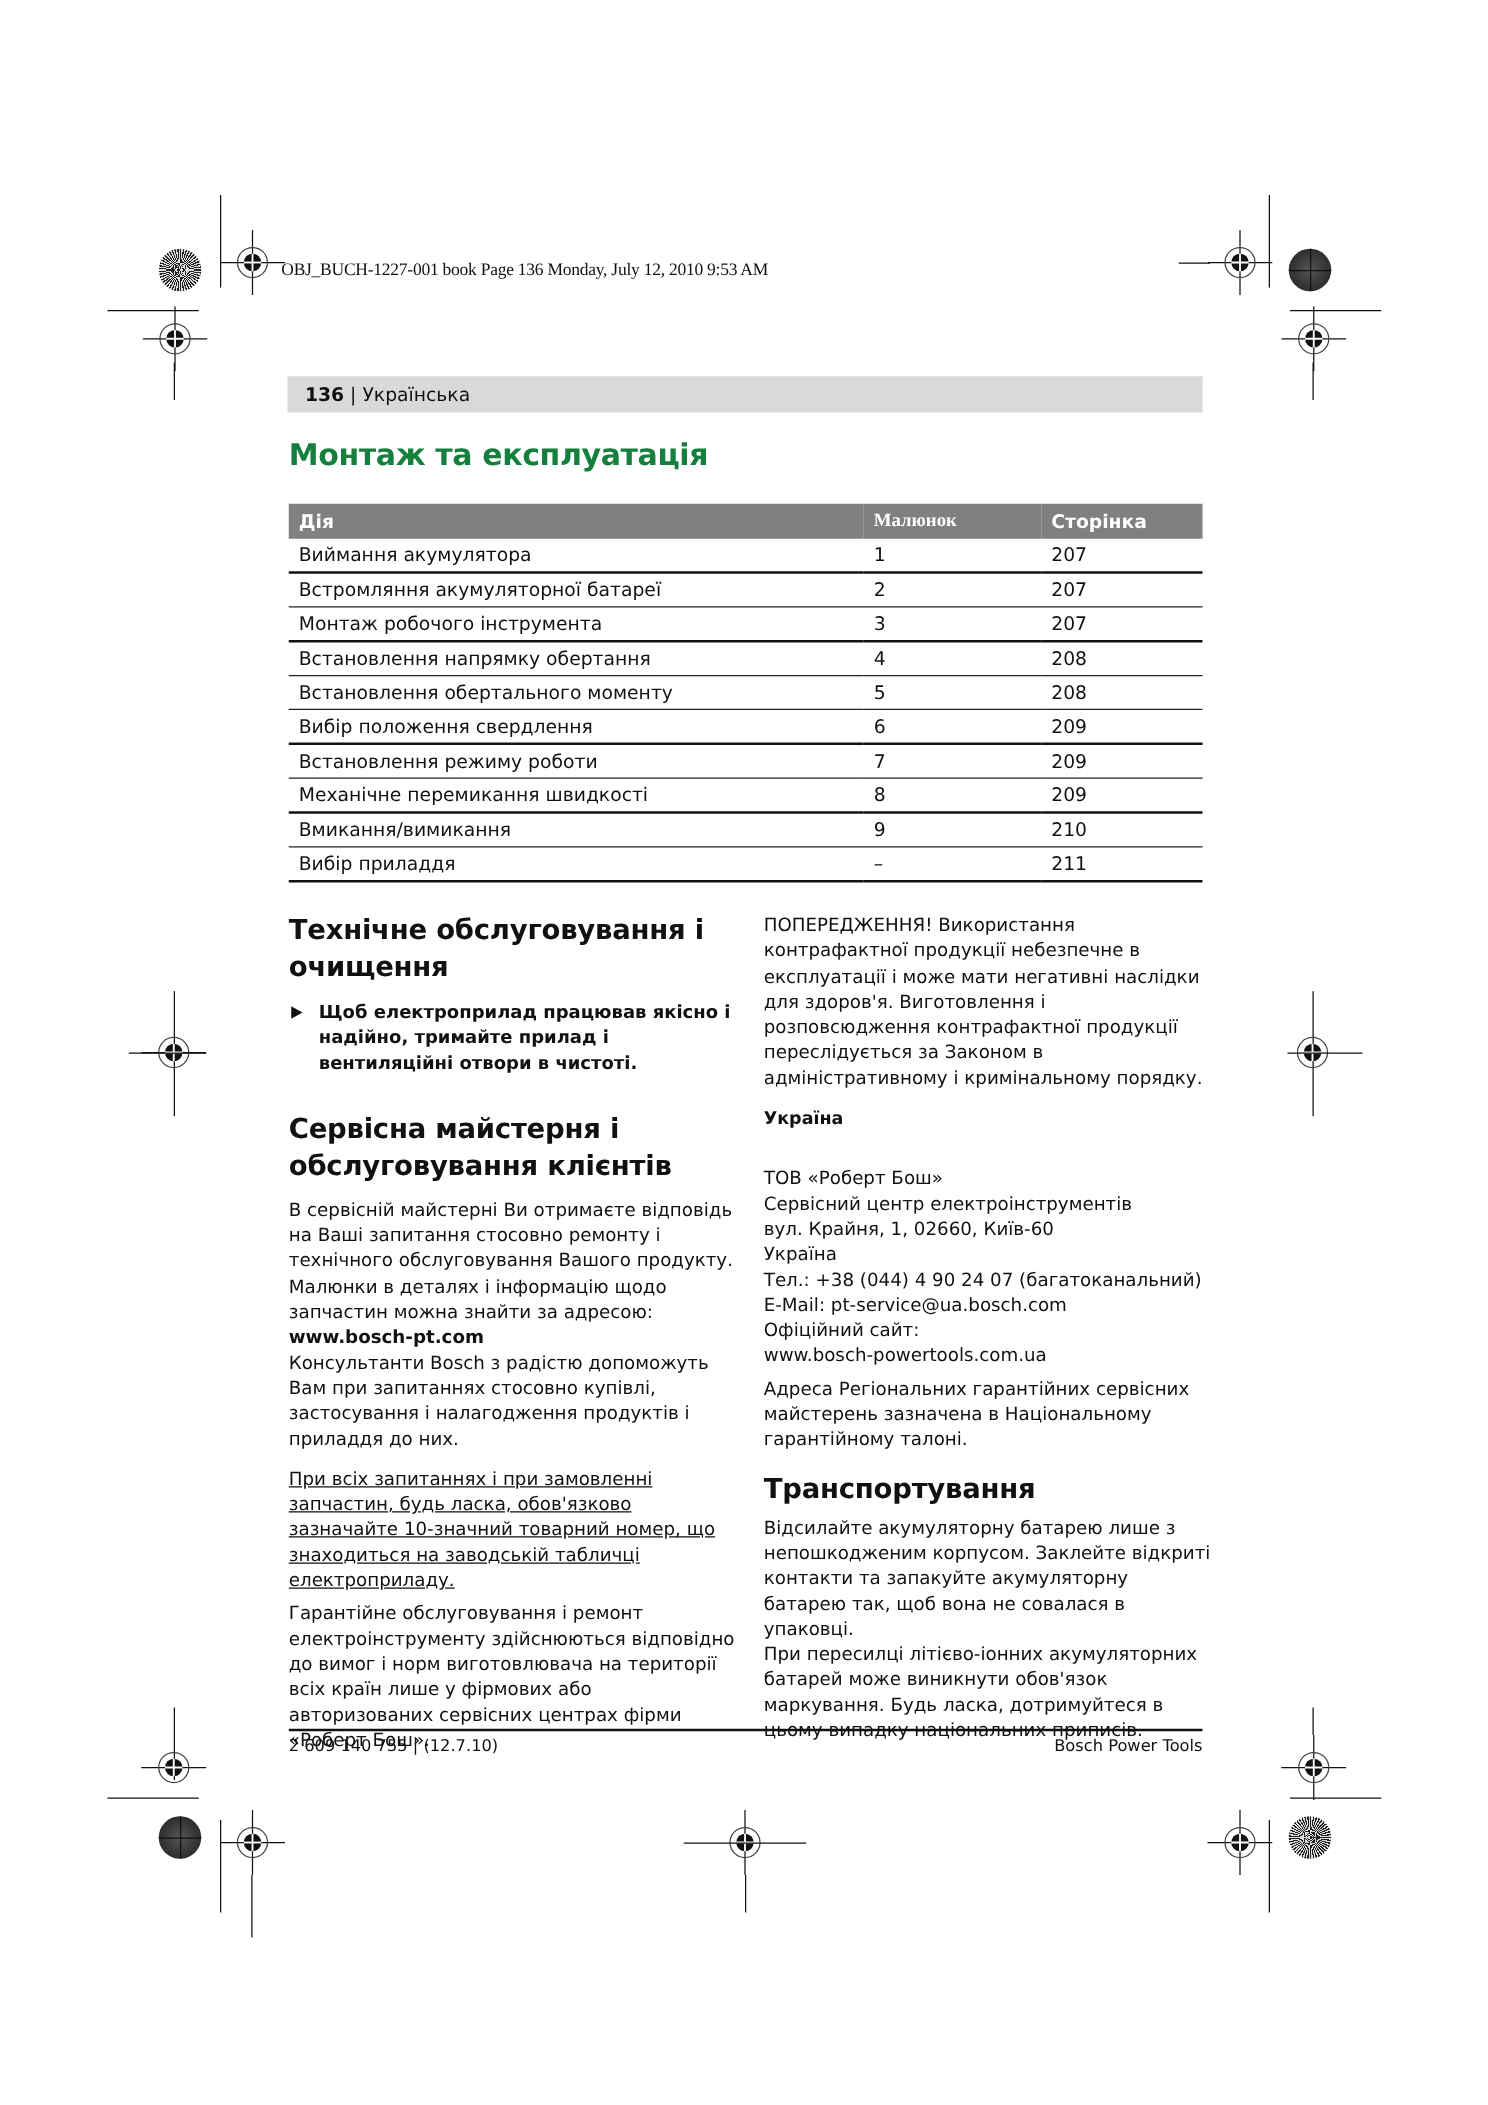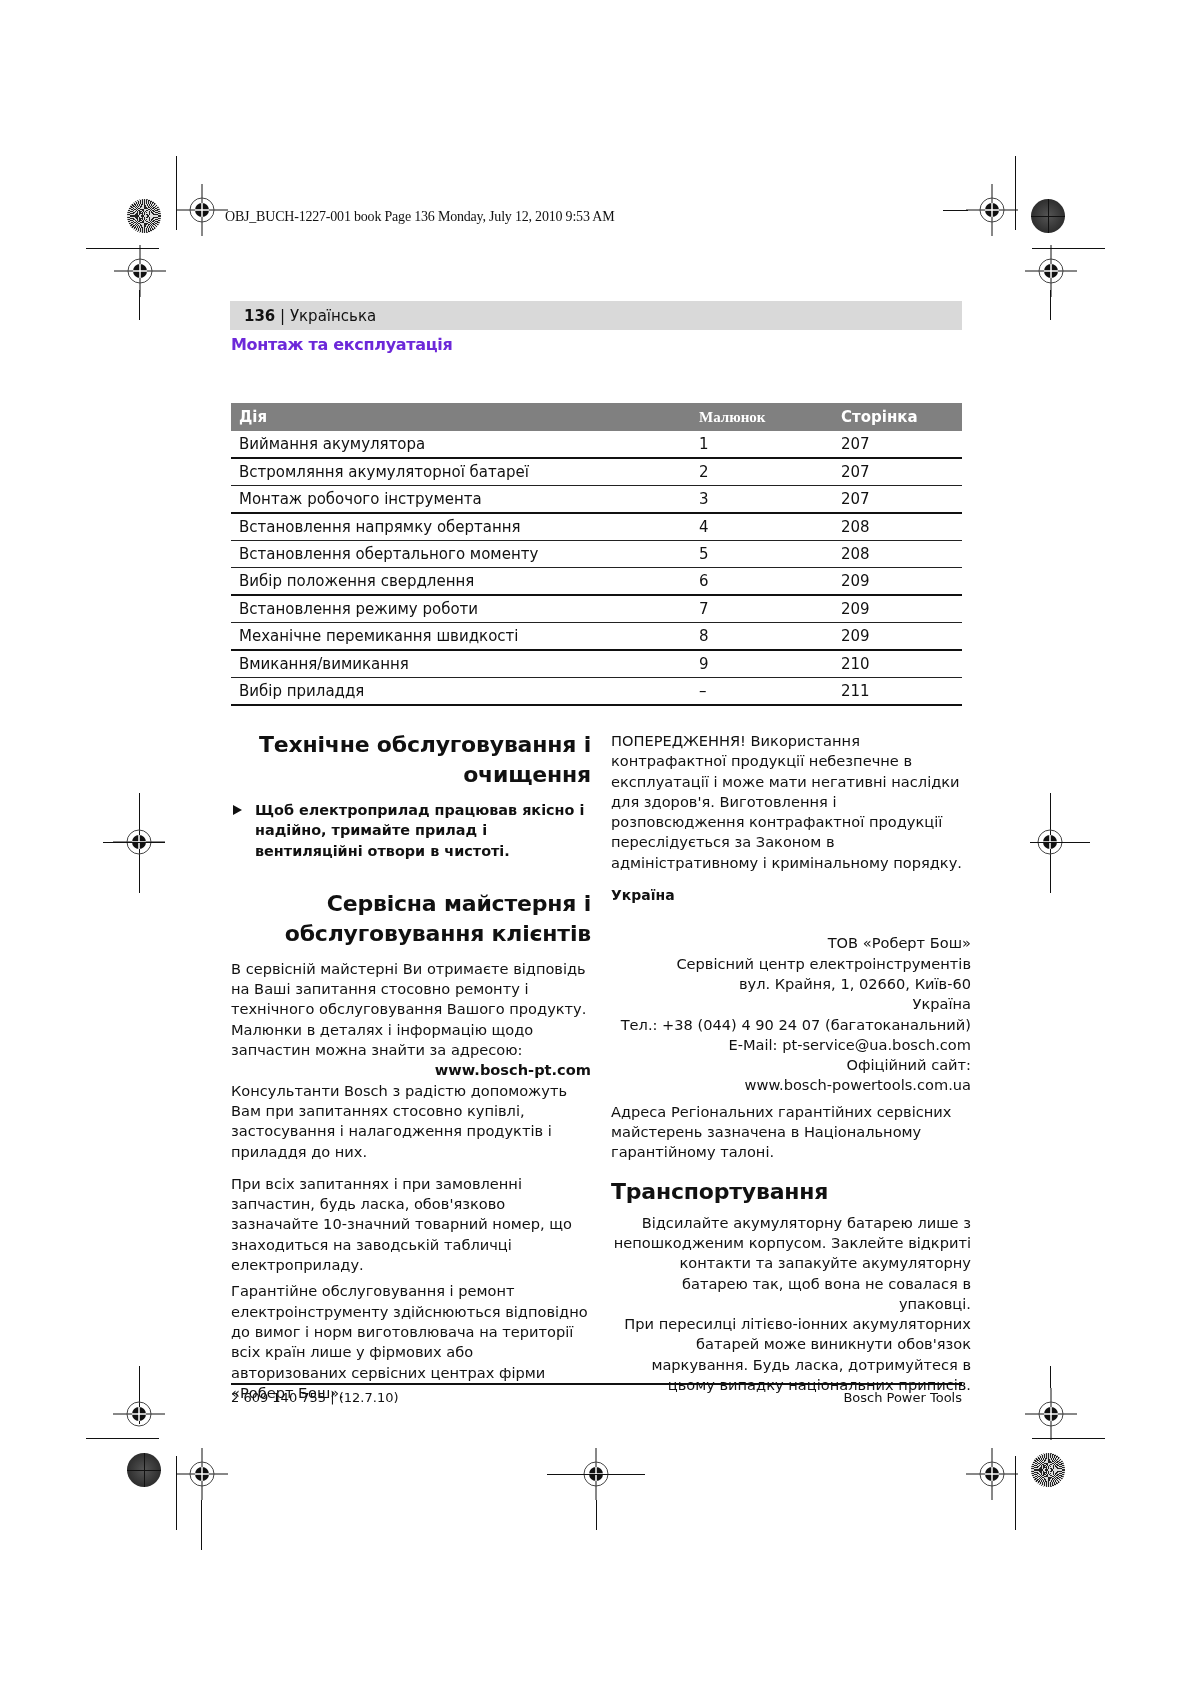--- a/index.html
+++ b/index.html
@@ -18,42 +18,42 @@
   .sb-dark::after { content: ""; position: absolute; top: 50%; left: 0; height: 1px; width: 100%; background:#111; }
 
   .slug { position: absolute; left: 225px; top: 209px; font-family: "Liberation Serif", "DejaVu Serif", serif;
           font-size: 14px; color: #111; letter-spacing: -0.2px; white-space: nowrap; }
 
   
   .runhead { position: absolute; left: 230px; top: 301px; width: 732px; height: 29px; background: #d9d9d9; }
   .runhead .txt { position: absolute; left: 14px; top: 6px; font-size: 15px; color: #111; }
   .runhead .num { font-weight: bold; margin-top: 33px; }
 
-  .page-title { position: absolute; left: 231px; top: 335px; font-size: 16px; font-weight: bold; color: #6d28d9; margin: 0; letter-spacing: -0.3px; }
+  .page-title { position: absolute; left: 231px; top: 350px; font-size: 24px; font-weight: bold; color: #15803d; margin: 0; letter-spacing: -0.3px; }
 
   
   .tbl { position: absolute; left: 231px; top: 403px; width: 731px; border-collapse: collapse; font-size: 15px; }
   .tbl th { background: #808080; color: #ffffff; text-align: left; font-weight: bold; height: 28px; padding: 0 8px; font-size: 15px; }
   .tbl td { height: 26px; padding: 0 8px; border-bottom: 1px solid #222; color: #111; }
   .tbl tr.thick td { border-bottom: 2px solid #111; }
   .tbl tr:last-child td { border-bottom: 2px solid #111; }
   .tbl .c1 { width: 444px; margin-left: 26px; }
   .tbl .c2 { width: 126px; font-family: Liberation Serif, serif; }
 
   
   .col { position: absolute; width: 360px; font-size: 14.6px; line-height: 20.3px; color: #111; }
   .col-left { left: 231px; top: 730px; }
   .col-right { left: 611px; top: 731px; }
   .h2 { font-size: 22px; line-height: 30px; font-weight: bold; margin: 0 0 10px 0; color: #111; letter-spacing: -0.2px; }
   .p { margin: 0 0 6px 0; }
   .bullet { position: relative; padding-left: 24px; font-weight: bold; margin: 0 0 28px 0; font-size: 14.4px; }
   .bullet .tri { position: absolute; left: 2px; top: 5px; width: 0; height: 0;
                  border-top: 5px solid transparent; border-bottom: 5px solid transparent; border-left: 9px solid #111; }
   .bold { font-weight: bold; }
-  .line { display: block; text-align: right; }
+  .line { display: block; }
 
   
   .footrule { position: absolute; left: 231px; top: 1383px; width: 731px; height: 2px; background: #111; }
   .foot-left { position: absolute; left: 231px; top: 1390px; font-size: 13px; color: #111; }
   .foot-right { position: absolute; right: 228px; top: 1390px; font-size: 13px; color: #111; }
 </style>
 </head>
 <body>
 
 <div class="mark">
@@ -255,21 +255,21 @@
 
   <h2 class="h2">
     <span class="line">Сервісна майстерня і</span>
     <span class="line">обслуговування клієнтів</span>
   </h2>
   <p class="p" style="margin-bottom:12px;">
     <span>В сервісній майстерні Ви отримаєте відповідь на Ваші запитання стосовно ремонту і технічного обслуговування Вашого продукту. Малюнки в деталях і інформацію щодо запчастин можна знайти за адресою:</span>
     <span class="line bold">www.bosch-pt.com</span>
     <span>Консультанти Bosch з радістю допоможуть Вам при запитаннях стосовно купівлі, застосування і налагодження продуктів і приладдя до них.</span>
   </p>
-  <p class="p" style="margin-top:6px;">При всіх запитаннях і при замовленні запчастин, будь ласка, обов'язково зазначайте 10-значний товарний номер, що знаходиться на заводській табличці електроприладу.</p>
+  <p class="p" style="margin-top:6px;text-decoration:underline;">При всіх запитаннях і при замовленні запчастин, будь ласка, обов'язково зазначайте 10-значний товарний номер, що знаходиться на заводській табличці електроприладу.</p>
   <p class="p">Гарантійне обслуговування і ремонт електроінструменту здійснюються відповідно до вимог і норм виготовлювача на території всіх країн лише у фірмових або авторизованих сервісних центрах фірми «Роберт Бош».</p>
 </div>
 
 <div class="col col-right">
   <p class="p" style="margin-bottom:12px;">ПОПЕРЕДЖЕННЯ! Використання контрафактної продукції небезпечне в експлуатації і може мати негативні наслідки для здоров'я. Виготовлення і розповсюдження контрафактної продукції переслідується за Законом в адміністративному і кримінальному порядку.</p>
   <div class="bold" style="margin-bottom:6px;font-size:14px;">Україна</div>
   <div style="margin-bottom:6px;margin-top:28px;">
     <span class="line">ТОВ «Роберт Бош»</span>
     <span class="line">Сервісний центр електроінструментів</span>
     <span class="line">вул. Крайня, 1, 02660, Київ-60</span>

